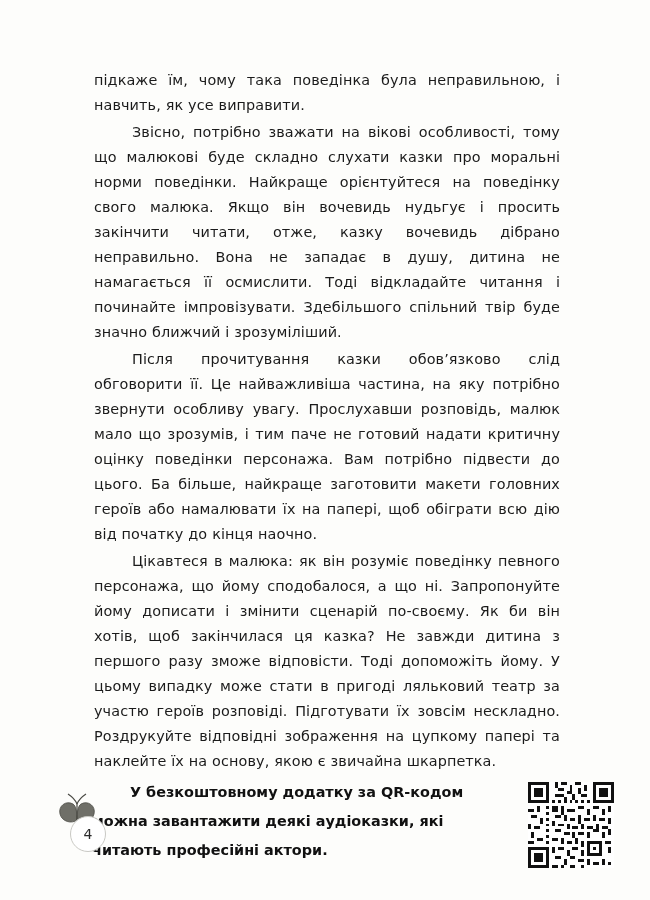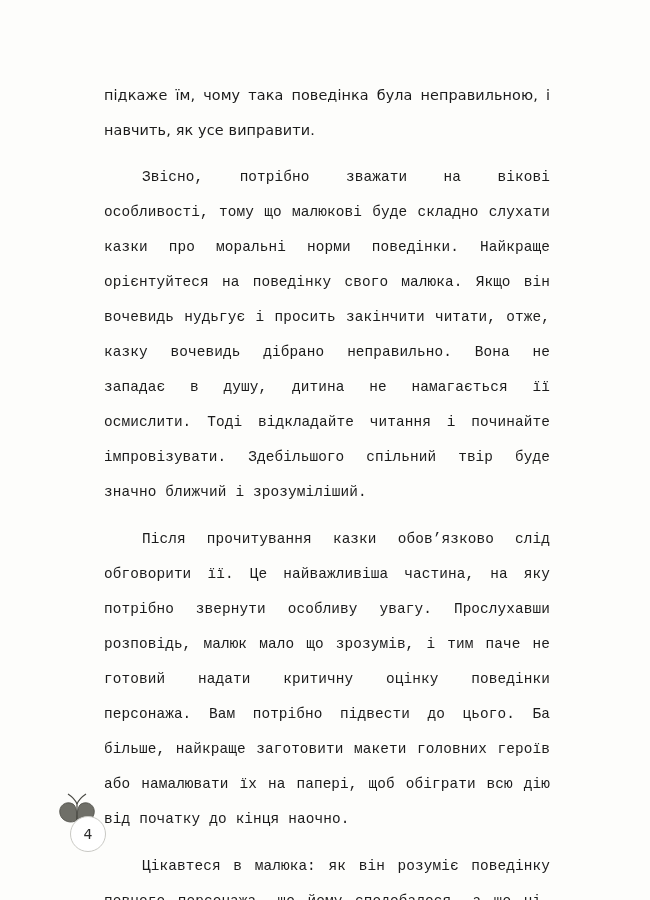--- a/index.html
+++ b/index.html
@@ -19,36 +19,35 @@
     inset: 0;
     background: #fdfdfb;
   }
   .content {
     position: absolute;
     left: 92px;
     top: 66px;
     width: 470px;
   }
   p.para {
-    margin: 12px;
+    margin: 2px;
     font-family: "DejaVu Sans", sans-serif;
     font-size: 14.4px;
-    line-height: 35px;
+    line-height: 25px;
     color: #1b1b1b;
     text-align: justify;
     text-justify: inter-word;
     letter-spacing: 0.1px;
     word-spacing: 0.2px;
   }
   p.para.indent {
     text-indent: 38px;
   }
   p.para + p.para {
     margin-top: 0;
-    font-family: Liberation Mono, monospace;
   }
   .callout {
     margin: 0;
     font-family: "DejaVu Sans", sans-serif;
     font-size: 14.4px;
     line-height: 29.2px;
     font-weight: bold;
     color: #111111;
     text-indent: 38px;
     width: 400px;

